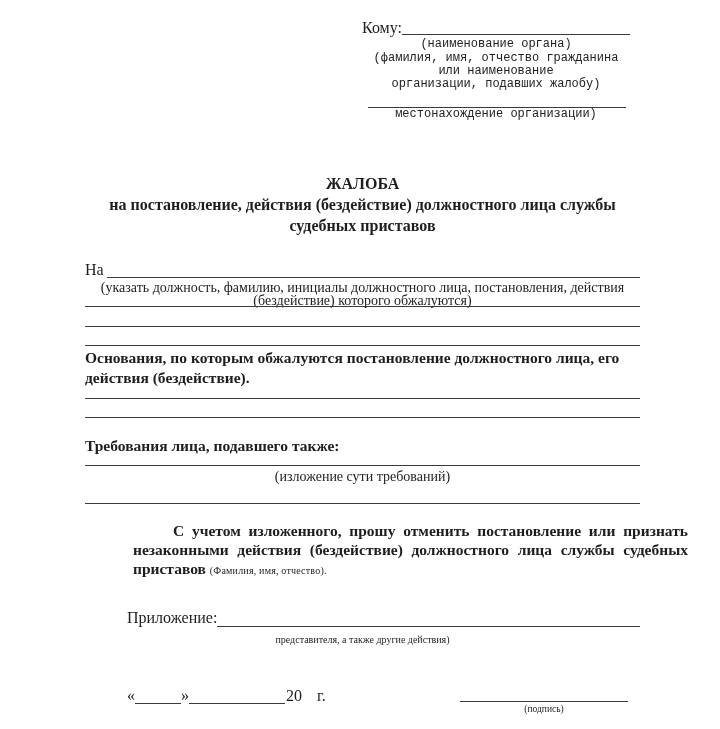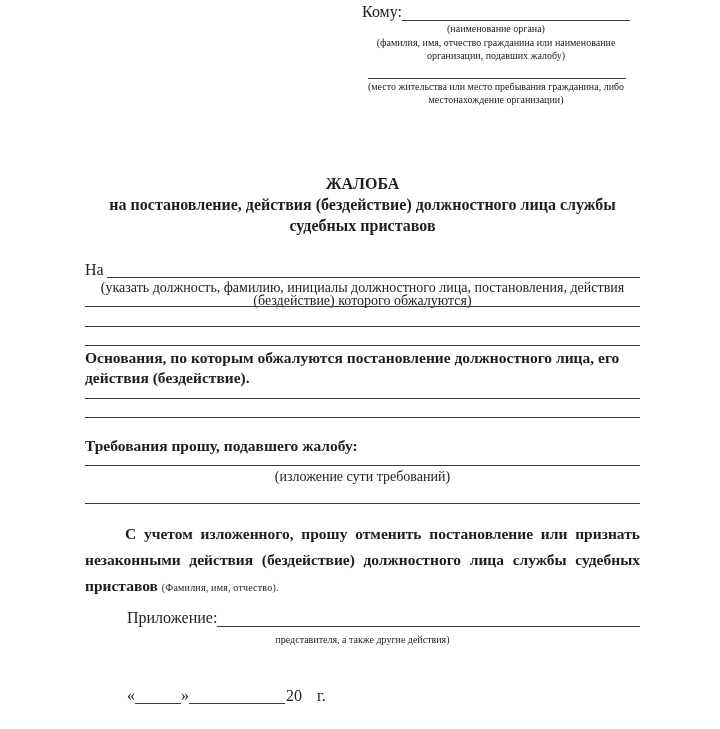--- a/index.html
+++ b/index.html
@@ -7,35 +7,35 @@
     position: relative;
     width: 720px;
     height: 729px;
     background: #ffffff;
     font-family: "Liberation Serif", serif;
     color: #1e1e1e;
     overflow: hidden;
   }
   
   .header-block { position: absolute; left: 362px; top: 3px; width: 268px; }
-  .hrow { display: flex; align-items: flex-end; font-size: 16px; line-height: 18px; }
+  .hrow { display: flex; align-items: flex-start; font-size: 16px; line-height: 18px; margin-top: 16px; }
   .hrow .label { white-space: nowrap; }
   .fill-line { flex: 1; border-bottom: 1px solid #3a3a3a; height: 15px; min-width: 20px; }
-  .caption { font-size: 10px; line-height: 13px; text-align: center; color: #222; }
+  .caption { font-size: 12px; line-height: 13px; text-align: center; color: #222; font-family: Liberation Mono, monospace; }
   .caption.mt { margin-top: 1px; }
   .addr-line { margin: 15px 4px 0 6px; border-bottom: 1px solid #3a3a3a; height: 1px; }
   
   .main { position: absolute; left: 85px; top: 0; width: 555px; height: 729px; }
   .title-block { position: absolute; top: 173px; width: 100%; text-align: center; font-weight: bold; font-size: 16px; line-height: 21px; }
   .on-row { position: absolute; top: 261px; width: 100%; display: flex; align-items: flex-end; font-size: 16px; line-height: 17px; }
   .on-row .label { white-space: nowrap; padding-right: 3px; }
   .small-caption { position: absolute; width: 100%; font-size: 14px; line-height: 13px; text-align: center; color: #222; }
   .rule { position: absolute; left: 0; right: 0; height: 1px; background: #3a3a3a; }
   .heading { position: absolute; width: 100%; font-weight: bold; font-size: 15.5px; line-height: 20px; }
-  .closing { position: absolute; top: 521px; width: 100%; font-weight: bold; font-size: 15.5px; line-height: 26px; text-align: justify; text-indent: 40px; }
+  .closing { position: absolute; top: 521px; width: 100%; font-weight: bold; font-size: 15.5px; line-height: 19px; text-align: justify; text-indent: 40px; margin-left: 48px; }
   .closing .note { font-weight: normal; font-size: 10px; letter-spacing: 0.2px; }
   .attach-row { position: absolute; top: 609px; left: 42px; right: 0; display: flex; align-items: flex-end; font-size: 16px; line-height: 18px; text-align: right; }
   .attach-row .label { white-space: nowrap; }
   .attach-caption { position: absolute; top: 633px; width: 100%; font-size: 10px; line-height: 14px; text-align: center; color: #222; }
   
   .date-group { position: absolute; top: 687px; left: 42px; display: flex; align-items: flex-end; font-size: 16px; line-height: 17px; }
   .dline { display: inline-block; border-bottom: 1px solid #3a3a3a; height: 15px; }
   .dline.day { width: 46px; }
   .dline.month { width: 96px; }
   .year-prefix { margin-left: 1px; }
@@ -51,21 +51,20 @@
 
   <div class="header-block">
     <div class="hrow">
       <span class="label">Кому:</span>
       <span class="fill-line"></span>
     </div>
     <div class="caption mt">(наименование органа)</div>
     <div class="caption mt">(фамилия, имя, отчество гражданина или наименование</div>
     <div class="caption">организации, подавших жалобу)</div>
     <div class="addr-line"></div>
-    <div class="caption mt">(место жительства или место пребывания гражданина, либо</div>
     <div class="caption">местонахождение организации)</div>
   </div>
 
   <div class="main">
 
     <div class="title-block">
       <div>ЖАЛОБА</div>
       <div>на постановление, действия (бездействие) должностного лица службы</div>
       <div>судебных приставов</div>
     </div>
@@ -78,21 +77,21 @@
 
     <div class="rule" style="top:306px"></div>
     <div class="rule" style="top:326px"></div>
     <div class="rule" style="top:345px"></div>
 
     <div class="heading" style="top:348px">Основания, по которым обжалуются постановление должностного лица, его действия (бездействие).</div>
 
     <div class="rule" style="top:398px"></div>
     <div class="rule" style="top:417px"></div>
 
-    <div class="heading" style="top:436px">Требования прошу, подавшего жалобу:</div>
+    <div class="heading" style="top:436px">Требования лица, подавшего также:</div>
 
     <div class="rule" style="top:465px"></div>
     <div class="small-caption" style="top:470px">(изложение сути требований)</div>
     <div class="rule" style="top:503px"></div>
 
     <div class="closing"><span>С учетом изложенного, прошу отменить постановление или признать незаконными действия (бездействие) должностного лица службы судебных приставов</span> <span class="note">(Фамилия, имя, отчество).</span></div>
 
     <div class="attach-row">
       <span class="label">Приложение:</span>
       <span class="fill-line"></span>
@@ -103,15 +102,19 @@
 
     <div class="date-group">
       <span>«</span>
       <span class="dline day"></span>
       <span>»</span>
       <span class="dline month"></span>
       <span class="year-prefix">20</span>
       <span class="year-suffix">г.</span>
     </div>
 
+    <div class="sig-group">
+      <div class="sig-line"></div>
+      <div class="sig-caption">(подпись)</div>
+    </div>
 
   </div>
 </div>
 
 </body></html>

